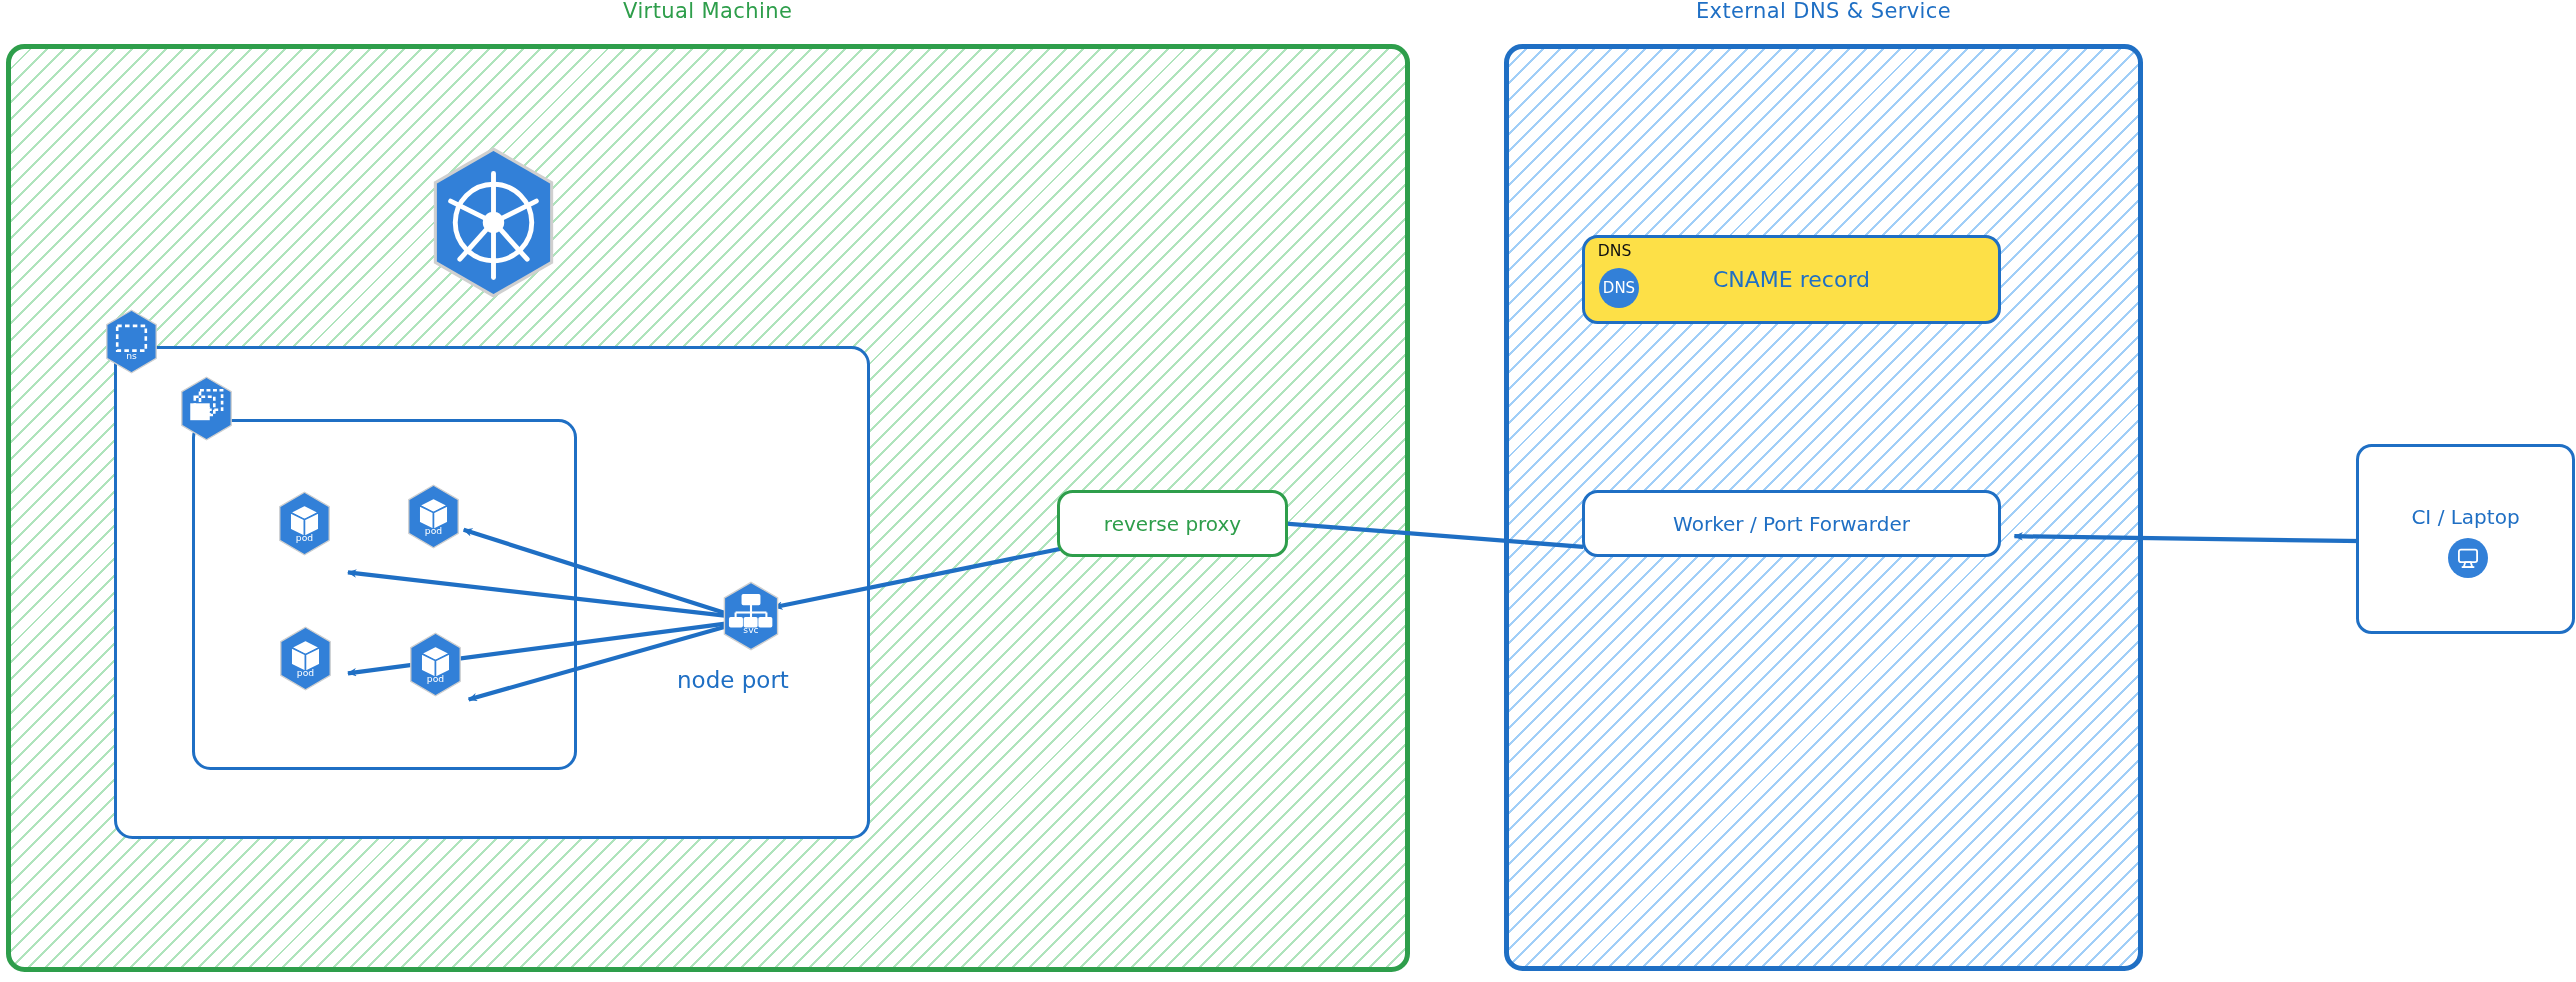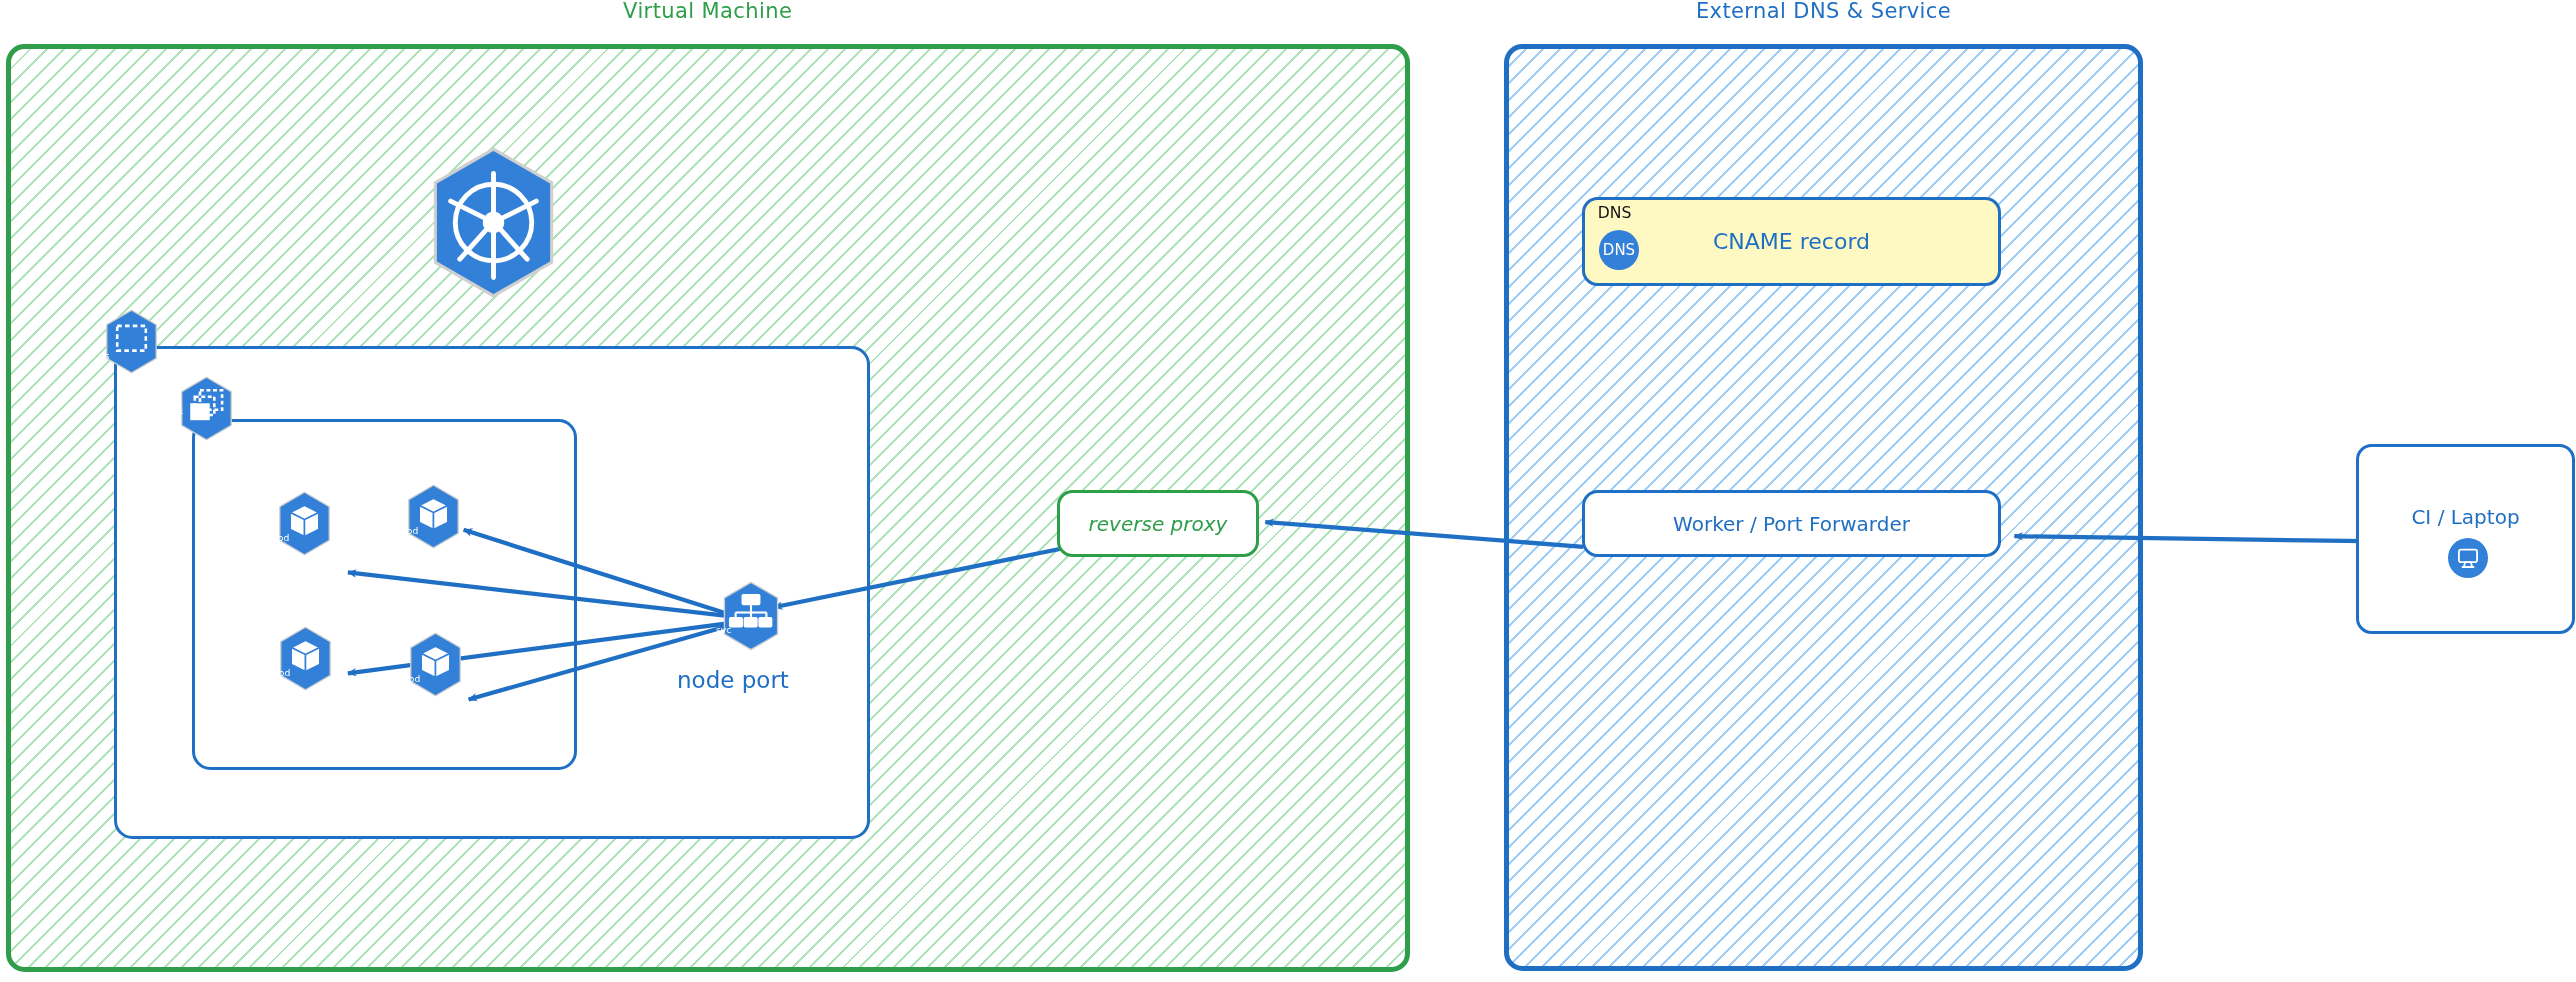--- a/index.html
+++ b/index.html
@@ -93,40 +93,41 @@
   }
   .k8s-badge .hex {
     fill: #3280d8;
     stroke: #cfcfcf;
     stroke-width: 2;
   }
   .badge-text {
     position: absolute;
     left: 0;
     width: 100%;
-    text-align: left;
+    text-align: center;
     color: #ffffff;
     font-size: 9.2px;
     pointer-events: none;
   }
 
   
   .free-label {
     position: absolute;
     font-size: 23px;
     white-space: nowrap;
   }
 
   
   .dns-card {
     position: absolute;
     box-sizing: border-box;
-    background: #fef9c3;
+    background: #fde047;
     border: 3.6px solid #1f6fc4;
     border-radius: 15.6px;
+    margin-top: 38px;
   }
   .dns-card-tag {
     position: absolute;
     left: 12.8px;
     top: 4.3px;
     font-size: 15.6px;
     color: #111111;
   }
   .dns-oval {
     position: absolute;
@@ -307,21 +308,21 @@
         <rect x="20" y="53" width="17" height="12" rx="1"></rect>
         <rect x="41" y="53" width="17" height="12" rx="1"></rect>
         <rect x="62" y="53" width="17" height="12" rx="1"></rect>
       </g>
     </svg>
     <span class="badge-text" style="top:43px;">svc</span>
   </div>
 
   <div class="free-label lbl-blue" style="left:677px; top:667px;">node port</div>
 
-  <div class="box box-green" style="left:1057px; top:490px; width:202px; height:67px;font-style:italic;">
+  <div class="box box-green" style="left:1057px; top:490px; width:231px; height:67px;">
     <span class="box-label lbl-green">reverse proxy</span>
   </div>
 
   <div class="dns-card" style="left:1582px; top:197px; width:419px; height:89px;">
     <span class="dns-card-tag">DNS</span>
     <span class="dns-oval">DNS</span>
     <span class="dns-card-main">CNAME record</span>
   </div>
 
   <div class="box box-blue" style="left:2356px; top:444px; width:219px; height:190px; display:block;">

